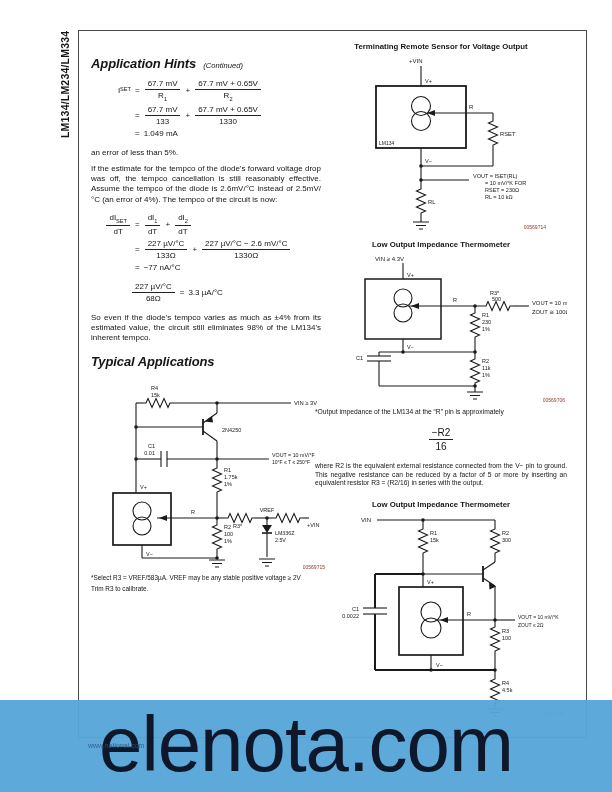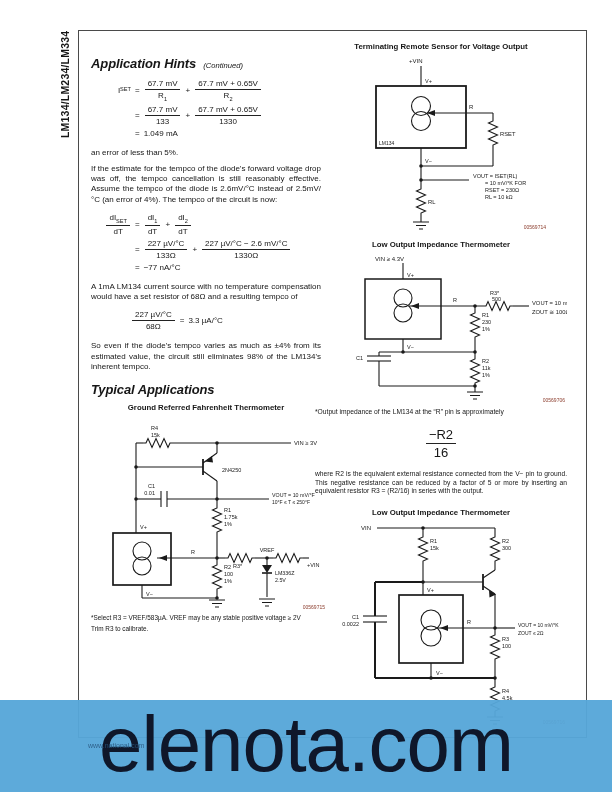--- a/index.html
+++ b/index.html
@@ -22,21 +22,21 @@
   .frac .den{display:block;border-top:1px solid #222;padding:1px 3px 0 3px;}
   sub{font-size:5.6px;}
   .fig-title{font-size:7.8px;font-weight:bold;text-align:center;margin:0 0 3px 0;}
   .fig-block{margin-bottom:8px;}
   .sch{display:block;margin:0 auto;}
   .sch .w{stroke:#1a1a1a;stroke-width:1.1;fill:none;}
   .sch .dot{fill:#1a1a1a;stroke:none;}
   .sch text{fill:#1a1a1a;stroke:none;font-family:"Liberation Sans",sans-serif;}
   .sch .figid{fill:#8a3a2a;}
   .note{font-size:6.7px;line-height:8.8px;text-align:justify;margin-top:4px;}
-  .note-frac{text-align:center;font-size:13px;margin:10px 0;}
+  .note-frac{text-align:center;font-size:10px;margin:10px 0;}
   .note-frac .frac .den{border-top:.8px solid #222;}
   .fn{font-size:6.4px;line-height:9px;margin-top:2px;}
   .banner{position:absolute;left:0;top:700px;width:612px;height:92px;background:rgba(86,167,217,.96);
       display:flex;align-items:center;justify-content:center;z-index:5;}
   .banner-text{color:#0f172a;font-size:78px;line-height:1;letter-spacing:-1px;padding-bottom:4px;}
   .footer-link{position:absolute;left:88px;top:742px;font-size:7px;color:#28567f;z-index:6;opacity:.85;}
 </style>
 </head>
 <body>
 
@@ -119,39 +119,37 @@
           <span class="den">1330Ω</span>
         </span>
     </div>
     <div class="eq-line">
       <span class="eq-lhs"></span>
       <span class="eq-op">=</span>
       <span>−77 nA/°C</span>
     </div>
   </div>
 
-  <p>A 1mA LM134 current source with no temperature compensation would have a set resistor of 68Ω and a resulting tempco of</p>
 
   <div class="eq" style="padding-left:40px;">
     <div class="eq-line">
       <span class="frac">
           <span class="num">227 µV/°C</span>
           <span class="den">68Ω</span>
         </span>
       <span class="eq-op">=</span>
       <span>3.3 µA/°C</span>
     </div>
   </div>
 
   <p>So even if the diode's tempco varies as much as ±4% from its estimated value, the circuit still eliminates 98% of the LM134's inherent tempco.</p>
 
   <h1 style="margin-top:10px;">Typical Applications</h1>
 
   <div class="fig-block">
-    <div class="fig-title">Ground Referred Fahrenheit Thermometer</div>
     <svg class="sch" width="236" height="196" viewBox="0 0 236 196">
       <defs>
         <path id="rv" d="M0,0 v3 l-4.5,2 l9,4 l-9,4 l9,4 l-9,4 l9,4 l-4.5,2 v3"></path>
         <path id="rh" d="M0,0 h3 l2,-4.5 l4,9 l4,-9 l4,9 l4,-9 l4,9 l2,-4.5 h3"></path>
         <g id="gndsym">
             <path d="M-8,0 h16 M-5,3.5 h10 M-2,7 h4"></path>
           </g>
       </defs>
       <g class="w">
         <line x1="45" y1="28" x2="52" y2="28"></line>

